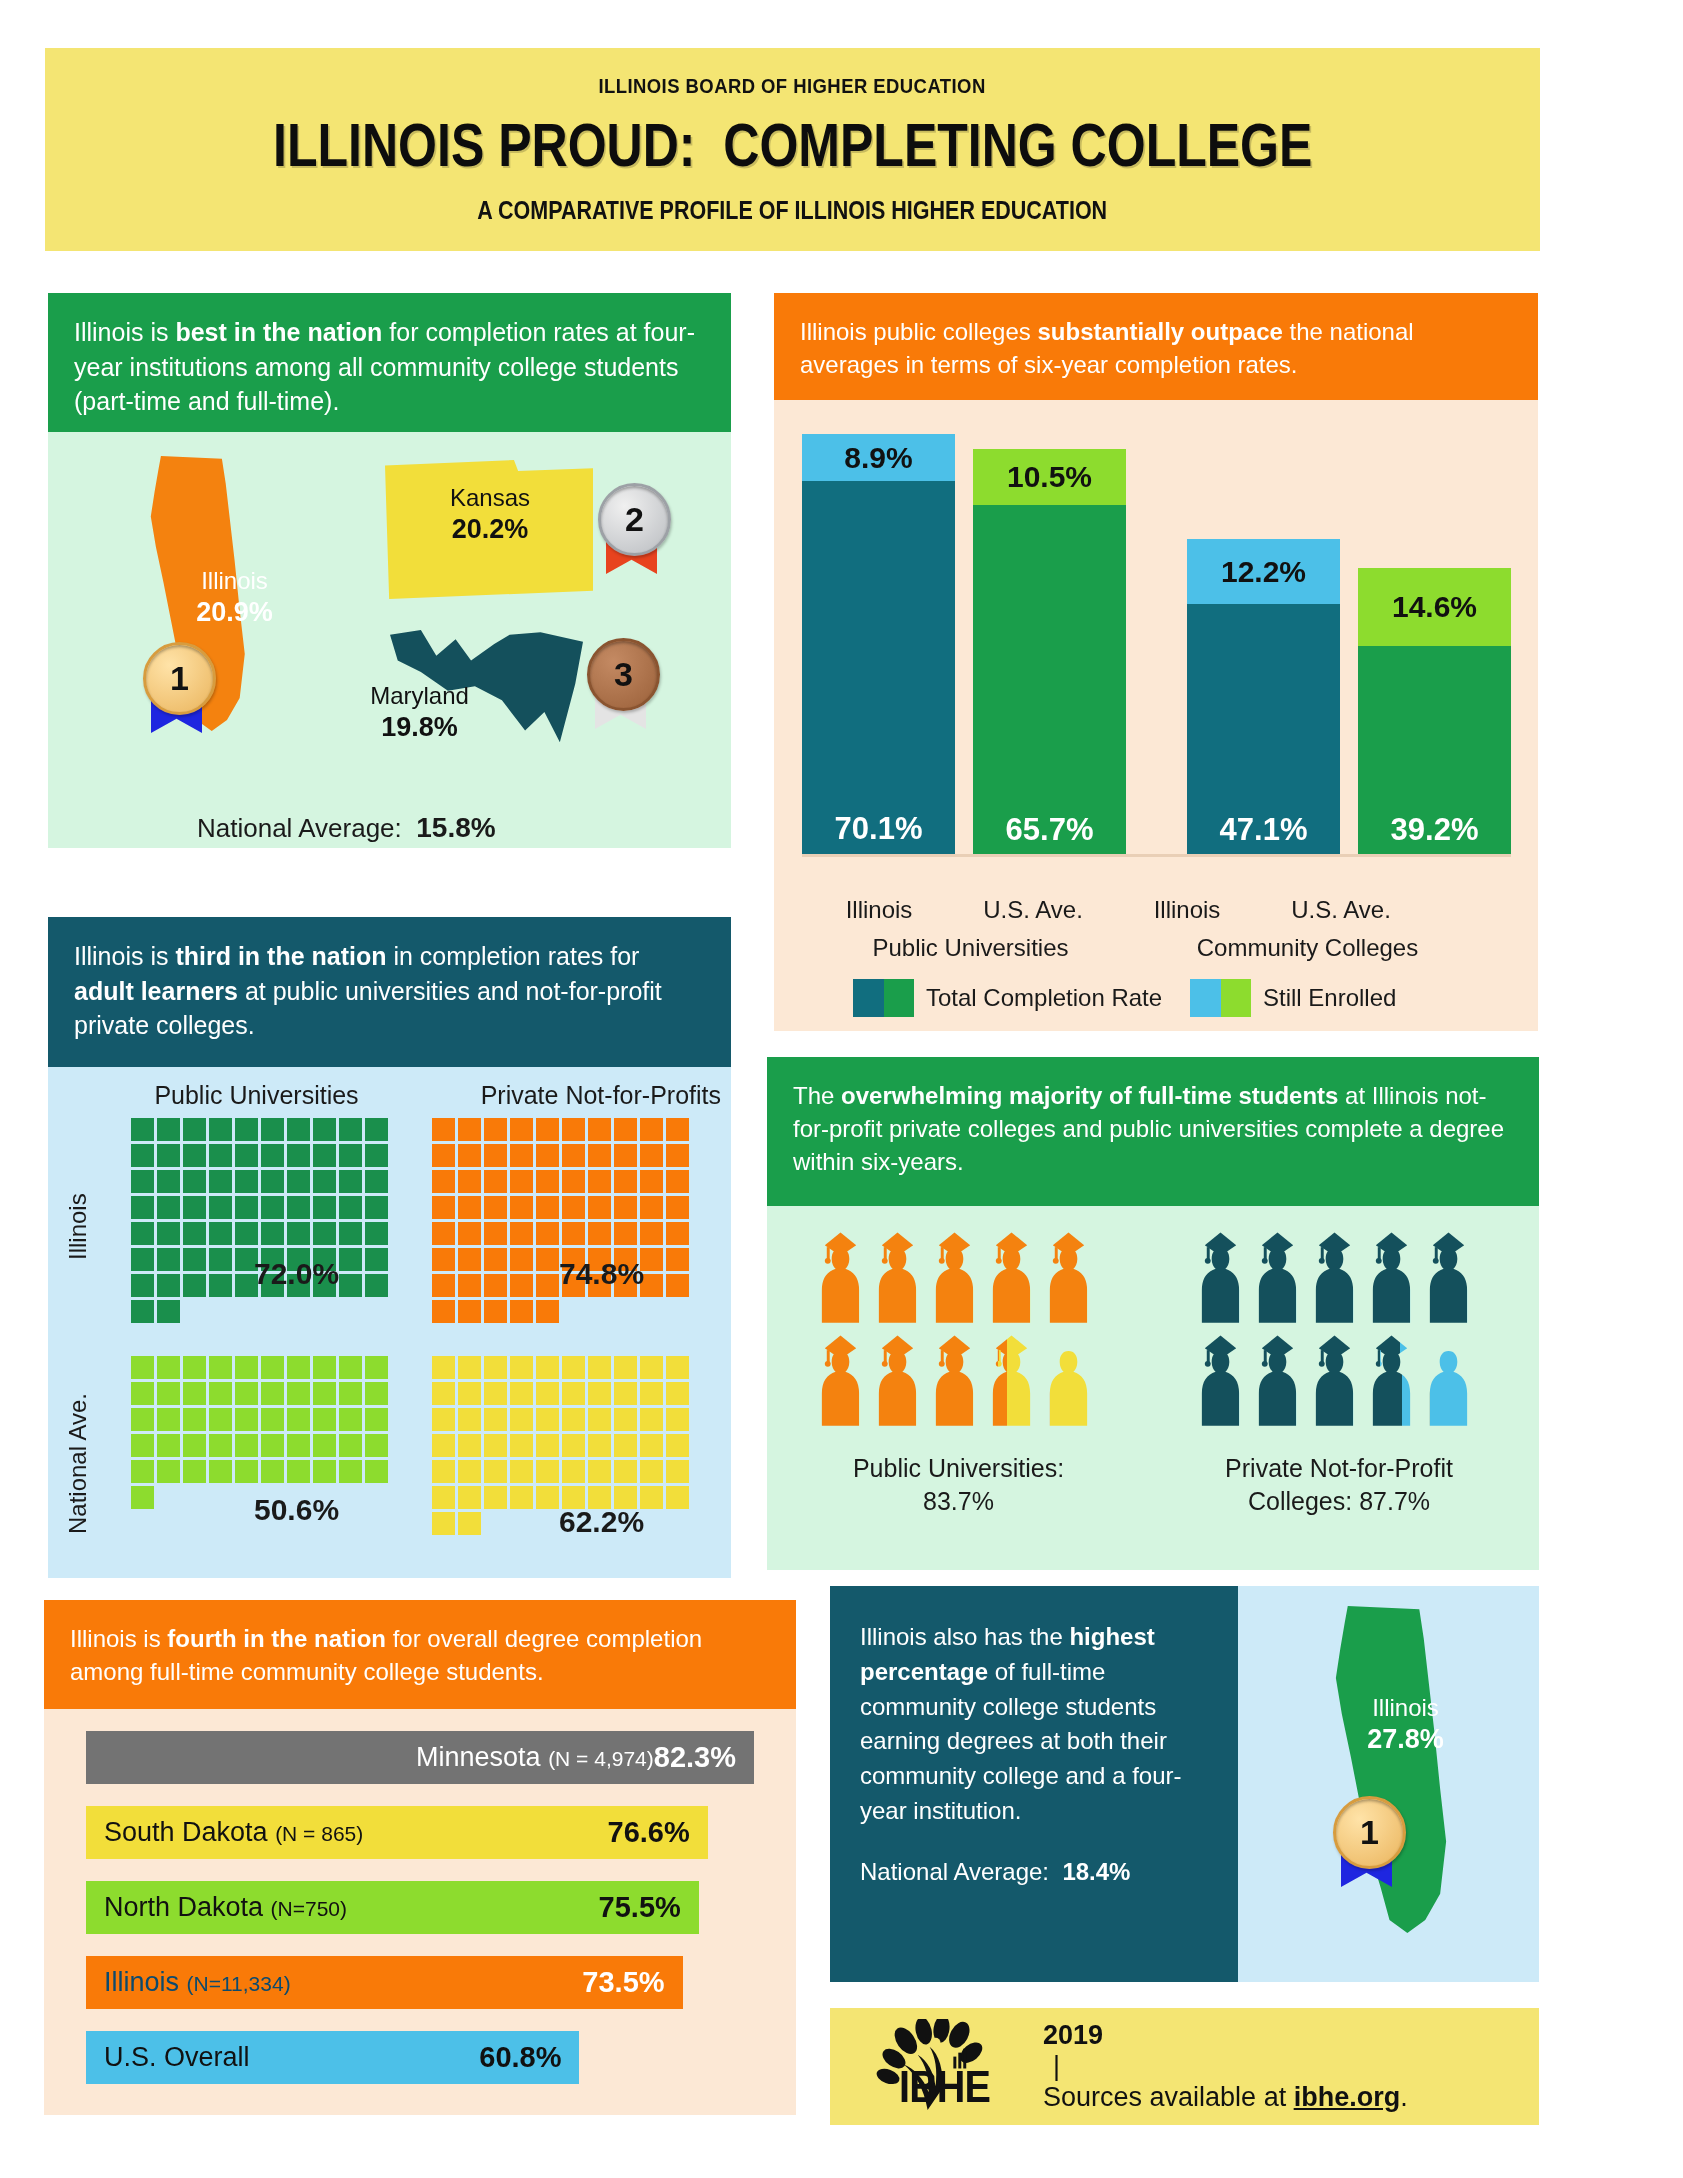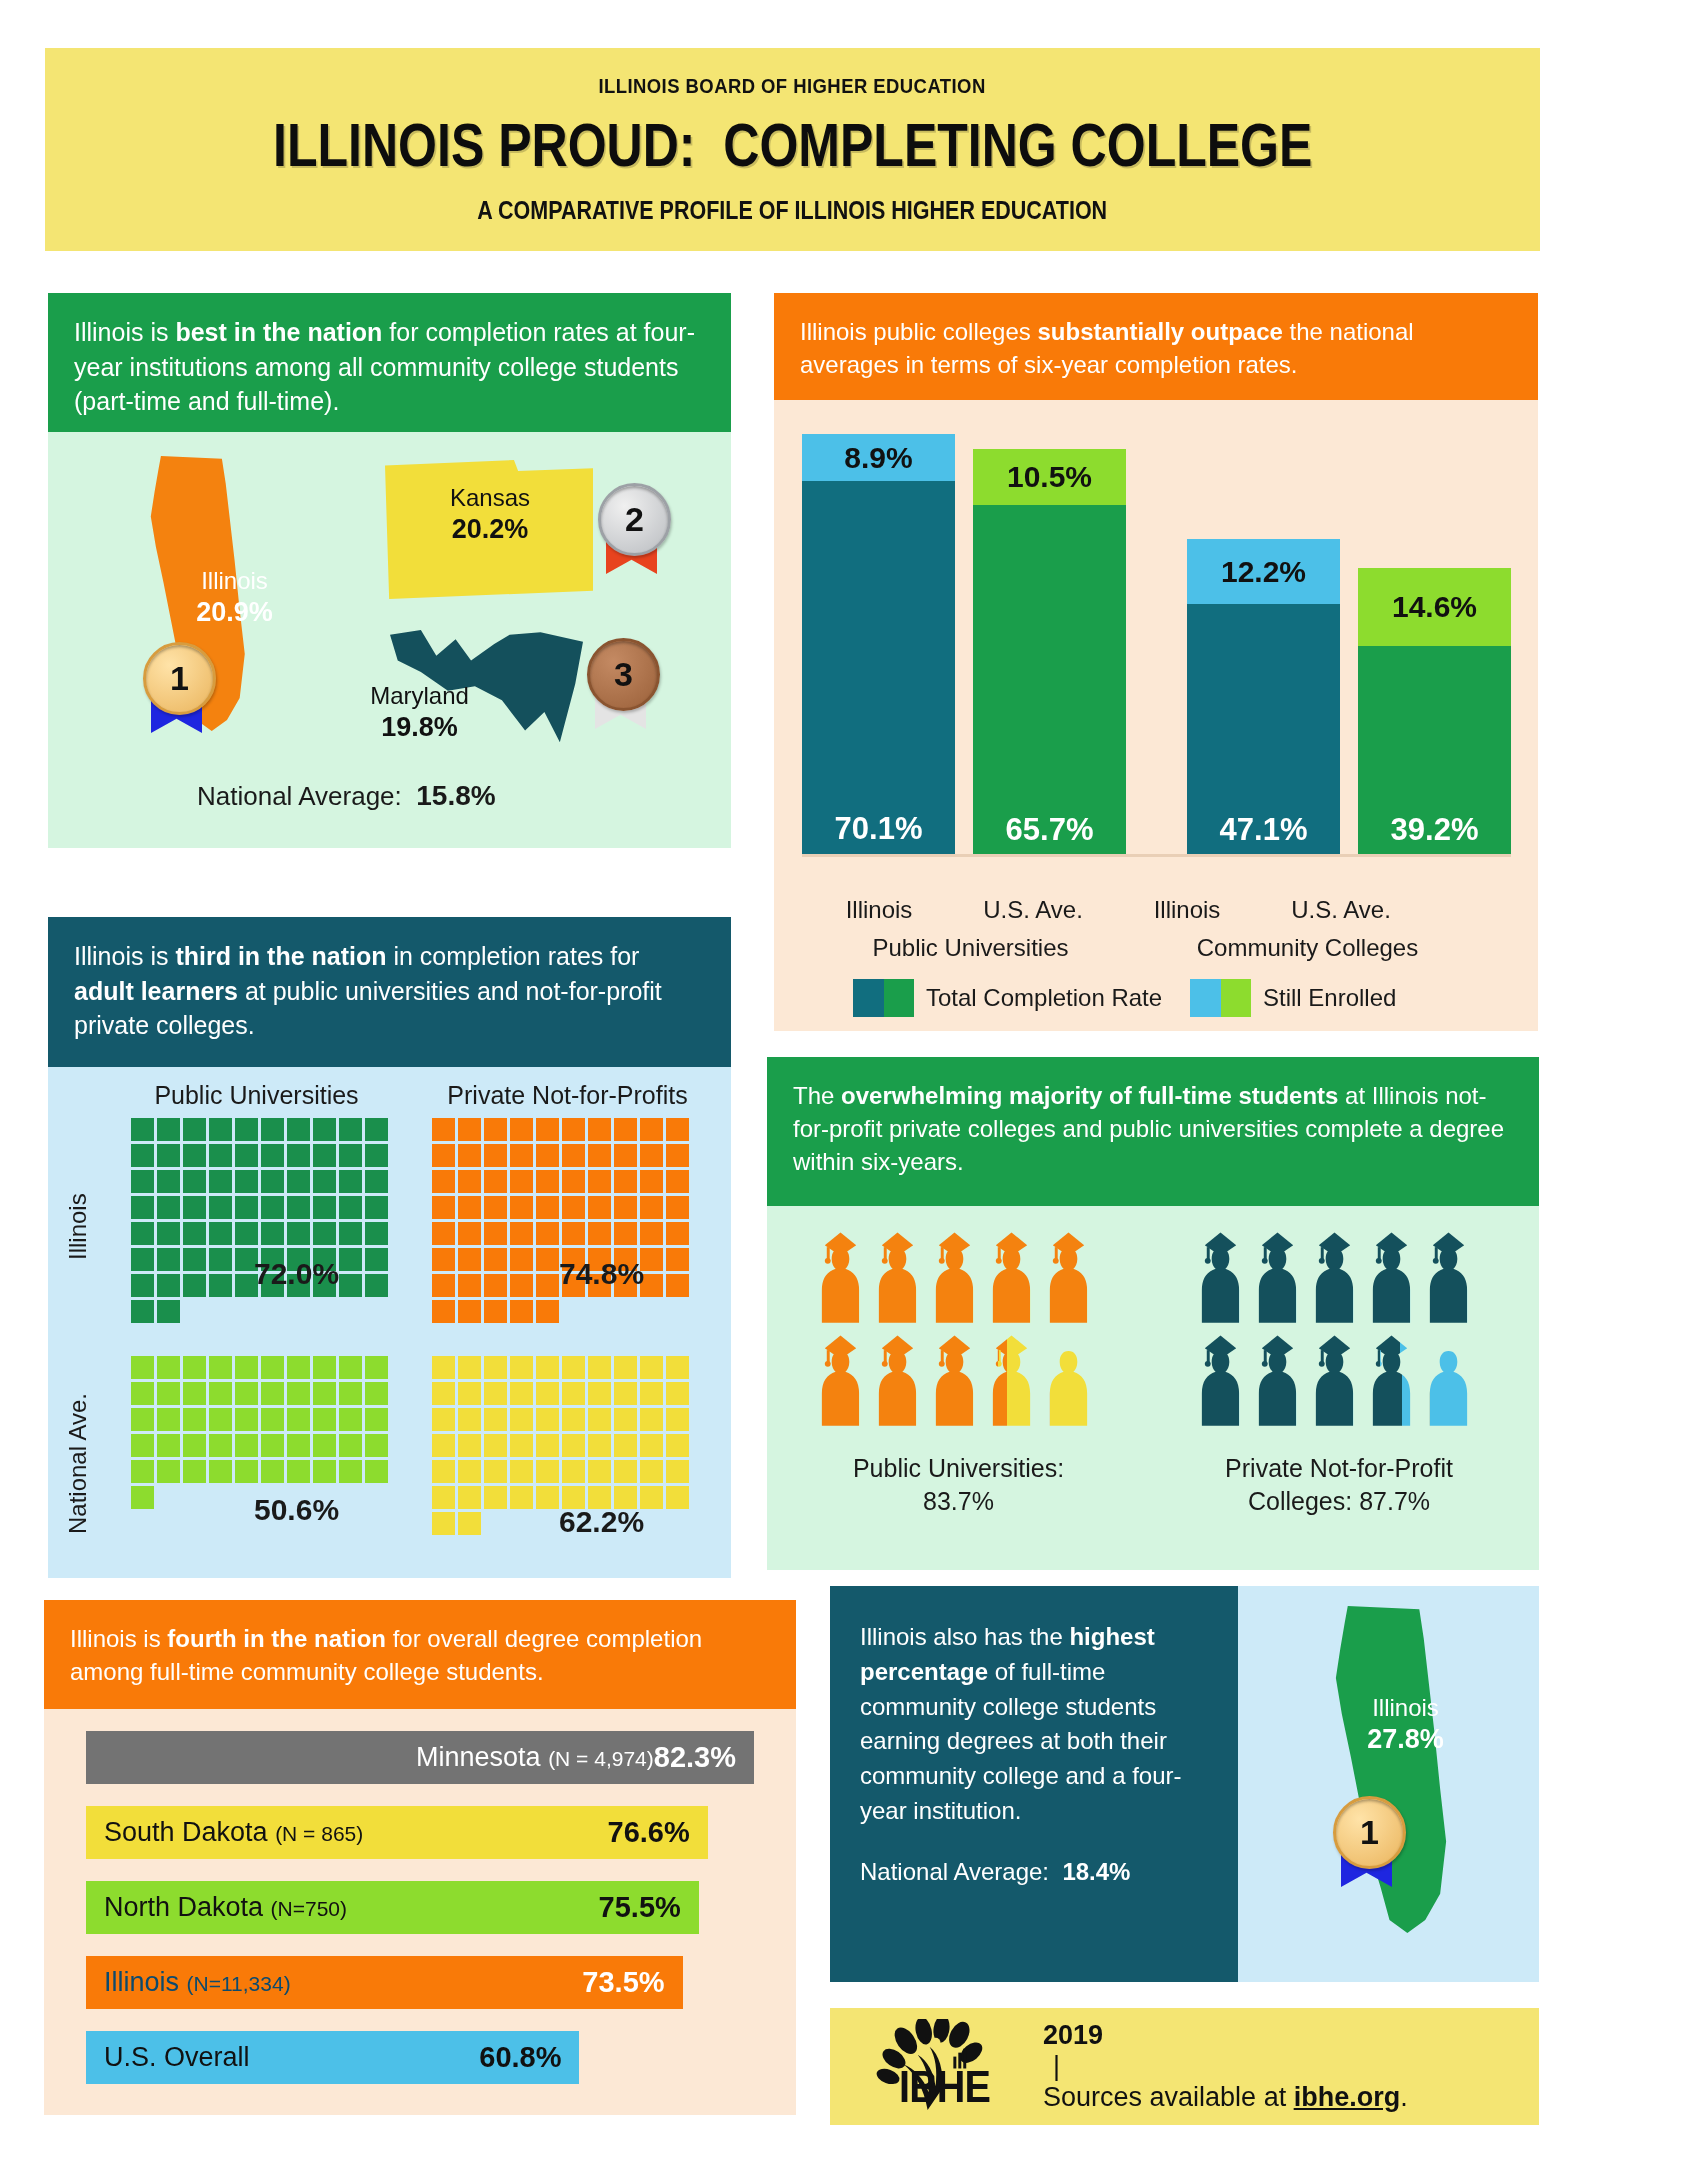--- a/index.html
+++ b/index.html
@@ -63,21 +63,21 @@
   .medal .ribbon{
     position:absolute;left:12px;top:40px;width:51px;height:51px;
     clip-path:polygon(0 0,100% 0,100% 100%,50% 72%,0 100%);
   }
   .medal .disc{
     position:absolute;left:4px;top:0;width:67px;height:67px;border-radius:50%;
     display:flex;align-items:center;justify-content:center;
     font-size:34px;font-weight:bold;color:#111;
     box-shadow:0 2px 3px rgba(0,0,0,.3) inset,1px 2px 3px rgba(0,0,0,.25);
   }
-  .nat-avg{position:absolute;font-size:26px;}
+  .nat-avg{position:absolute;font-size:26px;margin-top:32px;}
   .nat-avg b{font-size:28px;}
 
   .ks-shape{
     width:208px;height:139px;background:#f2de3a;
     clip-path:polygon(0 4%,62% 0,64% 8%,100% 6%,100% 94%,2% 100%);
     filter:drop-shadow(2px 3px 2px rgba(0,0,0,.22));
   }
   .md-shape{
     width:193px;height:117px;background:#14505c;
     clip-path:polygon(0 4%,16% 0,24% 22%,34% 8%,42% 26%,54% 12%,62% 4%,
@@ -275,21 +275,21 @@
       </div>
     </div>
   </div>
 
   <div id="panel3">
     <div class="band">
       <span>Illinois is </span><b>third in the nation</b><span> in completion rates for </span><b>adult learners</b><span> at public universities and not-for-profit private colleges.</span>
     </div>
     <div class="body-pane">
       <div class="waffle-head" style="left:65px;width:287px;">Public Universities</div>
-      <div class="waffle-head" style="left:366px;width:307px;">Private Not-for-Profits</div>
+      <div class="waffle-head" style="left:366px;width:307px;text-align:right;">Private Not-for-Profits</div>
 
       <div class="rowlabel" style="left:16px;top:85px;height:149px;">Illinois</div>
       <div class="rowlabel" style="left:16px;top:303px;height:188px;">National Ave.</div>
 
       <div class="waffle" id="waffle-0" style="left:83px;top:51px;">
           <span style="background: rgb(26, 143, 76);"></span>
           <span style="background: rgb(26, 143, 76);"></span>
           <span style="background: rgb(26, 143, 76);"></span>
           <span style="background: rgb(26, 143, 76);"></span>
           <span style="background: rgb(26, 143, 76);"></span>

